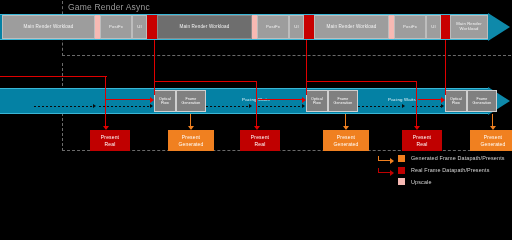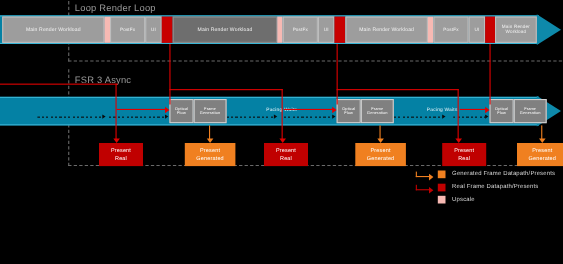--- a/index.html
+++ b/index.html
@@ -127,22 +127,21 @@
   .legend-arrow{position:relative;width:20px;height:8px;display:inline-block;}
 </style>
 </head>
 <body>
 
 <div class="stage">
 
   <div class="group-frame" style="left:62px;top:1px;width:449px;height:55px;border-right:none;border-top:none;"></div>
   <div class="group-frame" style="left:62px;top:63px;width:449px;height:88px;border-right:none;border-top:none;"></div>
 
-  <div class="section-title" style="left:68px;top:2px;">Loop Render Loop</div>
-  <div class="section-title" style="left:68px;top:67px;">FSR 3 Async</div>
+  <div class="section-title" style="left:68px;top:2px;">Game Render Async</div>
 
   <div class="teal-bar" style="left:0px;top:14px;width:490px;height:26px;"></div>
   <div class="teal-arrow" style="left:488px;top:13px;"></div>
 
   <div id="grl-segments">
       <div class="seg mrw-light" style="left: 2px; top: 15px; width: 93px; height: 24px;">
         <span>Main Render Workload</span>
       </div>
       <div class="seg upscale" style="left: 95px; top: 15px; width: 5px; height: 24px;"></div>
       <div class="seg postfx" style="left: 100px; top: 15px; width: 32px; height: 24px;">

